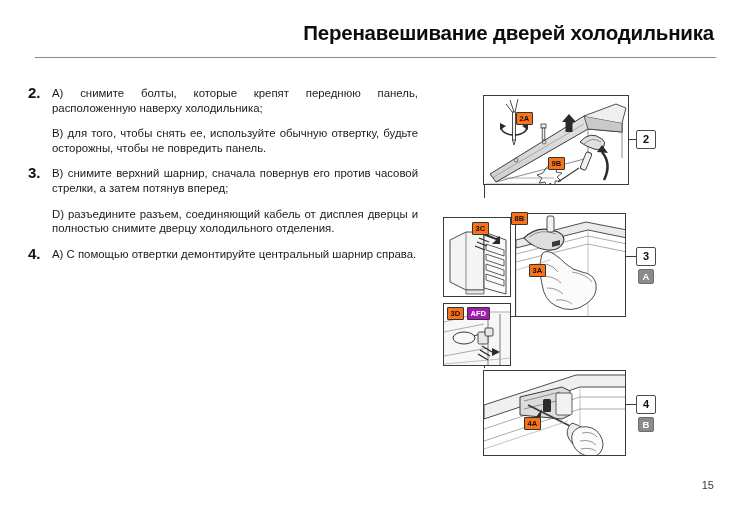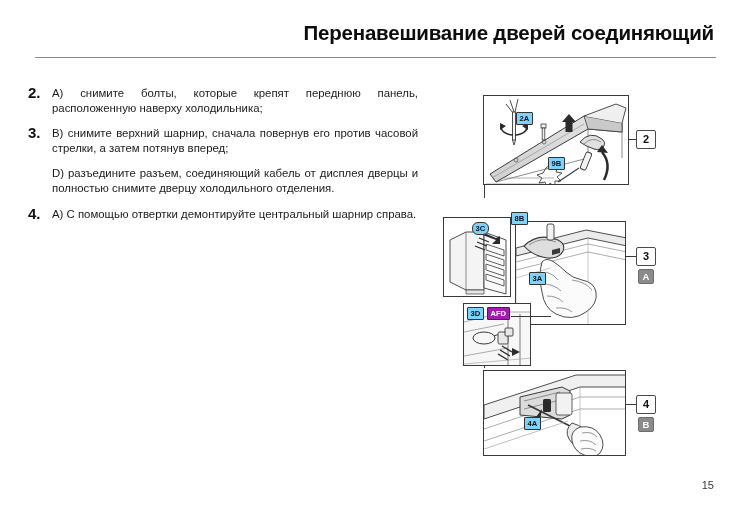--- a/index.html
+++ b/index.html
@@ -121,21 +121,21 @@
     width: 16px;
     height: 15px;
     line-height: 13px;
     font-size: 9.5px;
   }
 
   
   .tag {
     position: absolute;
     border: 1.1px solid #333;
-    background: #7dd3fc;
+    background: #f97316;
     color: #111;
     font-size: 7.6px;
     font-weight: bold;
     line-height: 10px;
     padding: 0.5px 2.5px;
     border-radius: 1px;
     white-space: nowrap;
     box-sizing: border-box;
   }
   .tag.inverted {
@@ -159,30 +159,31 @@
     color: #3a3a3a;
     text-align: center;
   }
 
   svg { display: block; }
 </style>
 </head>
 <body>
 
 <div id="page-header">
-  <div id="doc-title">Перенавешивание дверей соединяющий</div>
+  <div id="doc-title">Перенавешивание дверей холодильника</div>
   <div id="header-rule"></div>
 </div>
 
 <div id="instructions">
 
   <div class="step">
     <div class="step-number">2.</div>
     <div class="step-body">
       <p class="para">А) снимите болты, которые крепят переднюю панель, расположенную наверху холодильника;</p>
+      <p class="para">В) для того, чтобы снять ее, используйте обычную отвертку, будьте осторожны, чтобы не повредить панель.</p>
     </div>
   </div>
 
   <div class="step">
     <div class="step-number">3.</div>
     <div class="step-body">
       <p class="para">В) снимите верхний шарнир, сначала повернув его против часовой стрелки, а затем потянув вперед;</p>
       <p class="para">D) разъедините разъем, соединяющий кабель от дисплея дверцы и полностью снимите дверцу холодильного отделения.</p>
     </div>
   </div>
@@ -265,21 +266,21 @@
       <path d="M2 88 L60 88 M18 82 L70 82" stroke="#7a7a7a" stroke-width="0.6" fill="none"></path>
     </svg>
 
     <div class="tag" style="left:32px; top:16px;">2A</div>
     <div class="tag" style="left:64px; top:61px;">9B</div>
   </div>
 
   <div class="marker" style="left:196px; top:46px;">2</div>
   <div class="connector" style="left:189px; top:55px; width:7px; height:1.4px;"></div>
 
-  <div class="fig-frame" style="left:75px; top:129px; width:111px; height:104px;margin-top:8px;">
+  <div class="fig-frame" style="left:75px; top:129px; width:111px; height:104px;">
     <svg viewBox="0 0 111 104" width="111" height="104">
 
       <polygon points="0,26 70,8 111,16 111,24 72,16 0,34" fill="#ebebeb" stroke="#3a3a3a" stroke-width="0.9"></polygon>
       <path d="M0 40 L72 22 L111 30 M0 48 L72 30 L111 38" fill="none" stroke="#8a8a8a" stroke-width="0.7"></path>
       <path d="M72 16 L72 104 M111 24 L111 104" fill="none" stroke="#9a9a9a" stroke-width="0.6"></path>
 
       <path d="M8 24 q14 -14 34 -6 q8 4 5 11 q-4 8 -16 7 q-14 -2 -23 -12z" fill="#dedede" stroke="#3a3a3a" stroke-width="1.1"></path>
       <path d="M13 23 q12 -9 27 -3" fill="none" stroke="#6a6a6a" stroke-width="0.7"></path>
 
       <g fill="#f2f2f2" stroke="#3a3a3a" stroke-width="0.9">
@@ -330,24 +331,24 @@
 
       <polygon points="22,72 40,72 40,76 22,76" fill="#e6e6e6" stroke="#3a3a3a" stroke-width="0.7"></polygon>
 
       <g fill="#2b2b2b">
         <polygon points="36,16 52,22 48,26 56,26 56,18 52,20 38,14"></polygon>
       </g>
       <g stroke="#2b2b2b" stroke-width="1.3" fill="none">
         <path d="M35 20 L45 24 M33 24 L43 28 M31 28 L41 32"></path>
       </g>
     </svg>
-    <div class="tag" style="left:28px; top:4px;border-radius:6px;">3C</div>
-  </div>
-
-  <div class="fig-inset" style="left:3px; top:219px; width:68px; height:63px;margin-left:20px;">
+    <div class="tag" style="left:28px; top:4px;">3C</div>
+  </div>
+
+  <div class="fig-inset" style="left:3px; top:219px; width:68px; height:63px;">
     <svg viewBox="0 0 68 63" width="68" height="63">
 
       <polygon points="0,18 40,8 68,8 68,63 0,63" fill="#f7f7f7" stroke="none"></polygon>
       <path d="M0 18 L40 8 L68 8 M0 28 L40 20 M0 52 L44 44" fill="none" stroke="#8a8a8a" stroke-width="0.7"></path>
       <path d="M44 8 L44 63 M56 10 L56 63" fill="none" stroke="#5a5a5a" stroke-width="0.8"></path>
 
       <g fill="none" stroke="#3a3a3a" stroke-width="1">
         <ellipse cx="20" cy="34" rx="11" ry="6"></ellipse>
         <path d="M30 32 L41 28"></path>
       </g>

